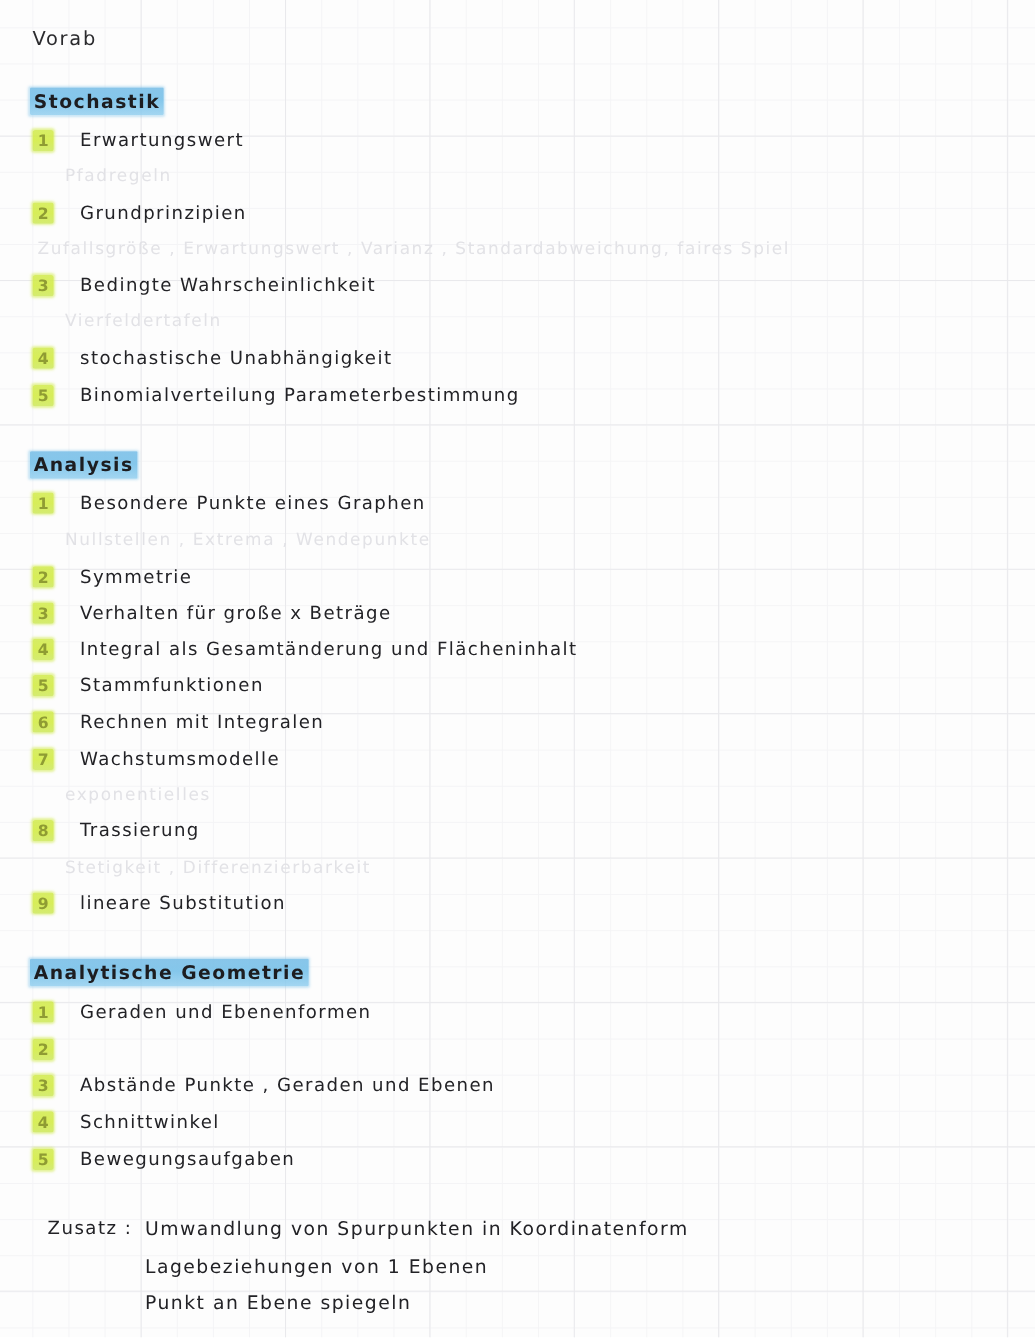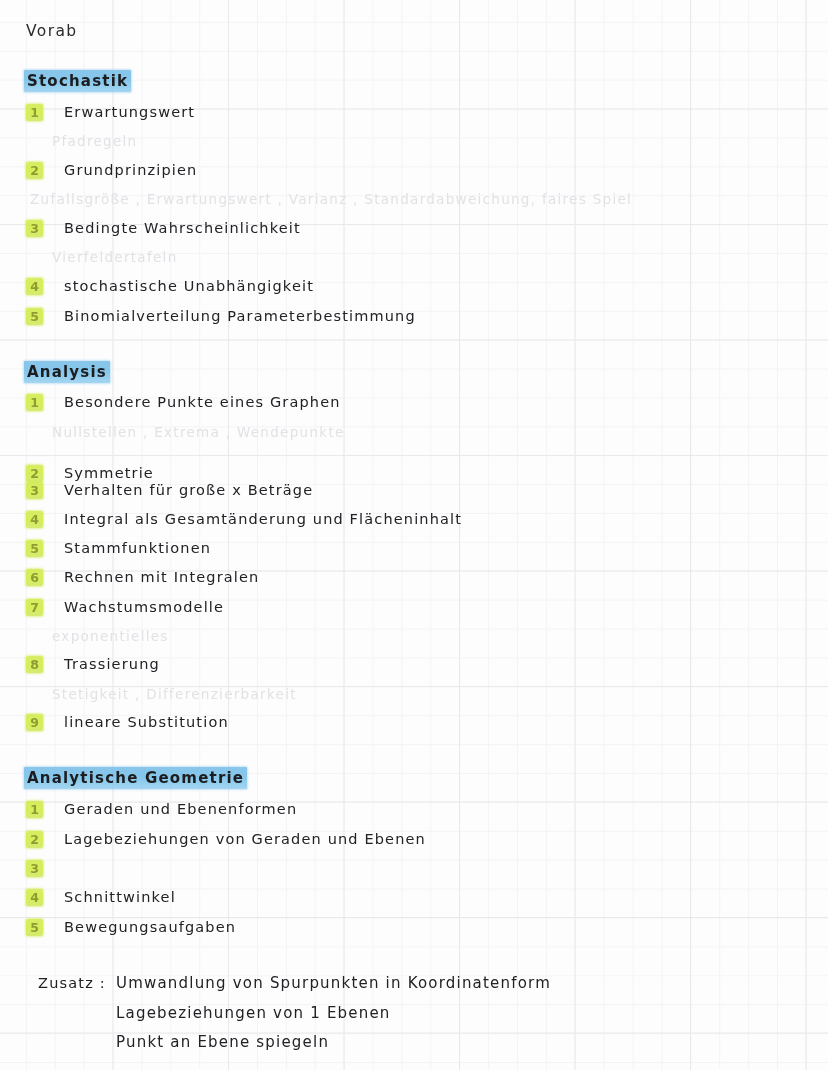--- a/index.html
+++ b/index.html
@@ -174,21 +174,21 @@
     </div>
 
     <div class="row" style="left:26px; top:394px;">
       <span class="num">1</span>
       <span class="item-text" style="margin-left:21px;">Besondere Punkte eines Graphen</span>
     </div>
     <div class="subnote" style="left:52px; top:424px;">Nullstellen , Extrema , Wendepunkte</div>
 
     <div class="row" style="left:26px; top:453px;">
       <span class="num">2</span>
-      <span class="item-text" style="margin-left:21px;margin-top:12px;">Symmetrie</span>
+      <span class="item-text" style="margin-left:21px;">Symmetrie</span>
     </div>
 
     <div class="row" style="left:26px; top:482px;">
       <span class="num">3</span>
       <span class="item-text" style="margin-left:21px;">Verhalten für große x Beträge</span>
     </div>
 
     <div class="row" style="left:26px; top:511px;">
       <span class="num">4</span>
       <span class="item-text" style="margin-left:21px;">Integral als Gesamtänderung und Flächeninhalt</span>
@@ -225,25 +225,25 @@
       <span class="section-title hl-blue">Analytische Geometrie</span>
     </div>
 
     <div class="row" style="left:26px; top:801px;">
       <span class="num">1</span>
       <span class="item-text" style="margin-left:21px;">Geraden und Ebenenformen</span>
     </div>
 
     <div class="row" style="left:26px; top:831px;">
       <span class="num">2</span>
-      <span class="item-text" style="margin-left:21px;">Lagebeziehungen von Geraden und Ebenen</span>
     </div>
 
     <div class="row" style="left:26px; top:860px;">
       <span class="num">3</span>
+      <span class="item-text" style="margin-left:21px;">Abstände Punkte , Geraden und Ebenen</span>
     </div>
 
     <div class="row" style="left:26px; top:889px;">
       <span class="num">4</span>
       <span class="item-text" style="margin-left:21px;">Schnittwinkel</span>
     </div>
 
     <div class="row" style="left:26px; top:919px;">
       <span class="num">5</span>
       <span class="item-text" style="margin-left:21px;">Bewegungsaufgaben</span>

